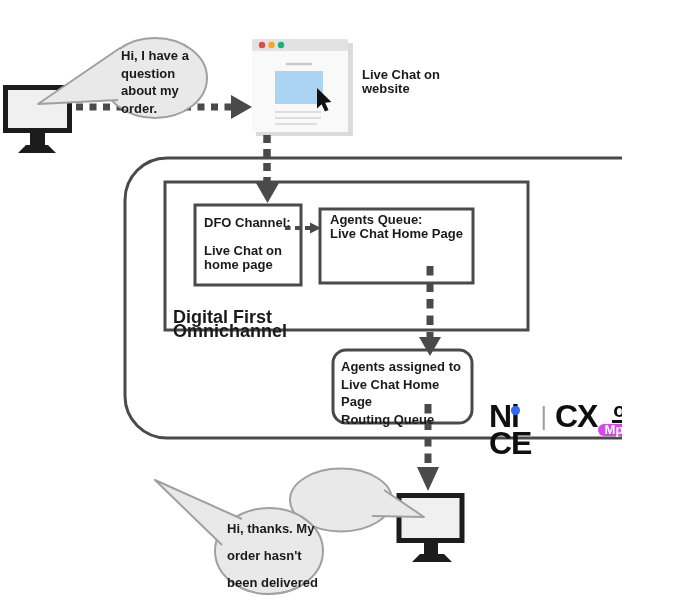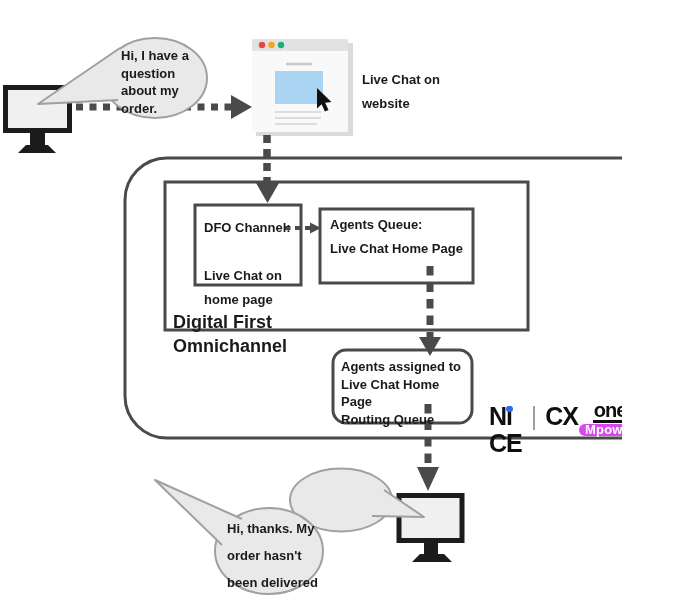--- a/index.html
+++ b/index.html
@@ -4,33 +4,33 @@
 <style>
   html,body { margin:0; padding:0; background:#ffffff; }
   .canvas {
     position:relative; width:622px; height:604px; background:#ffffff;
     overflow:hidden;
     font-family:"Liberation Sans","DejaVu Sans",sans-serif;
   }
   .canvas svg { position:absolute; left:0; top:0; z-index:1; }
   .txt {
     position:absolute; z-index:2;
-    font-weight:bold; font-size:13px; line-height:24px;
+    font-weight:bold; font-size:13px; line-height:14px;
     color:#1a1a1a; white-space:pre-line;
   }
   .txt.small-lh { line-height:17.5px; }
   .container-label { font-size:18px; }
   
   .logo {
     position:absolute; left:489px; top:403px; z-index:2;
     display:flex; align-items:flex-start;
     color:#0f0f0f;
   }
   .wordmark {
-    font-size:25px; font-weight:800; letter-spacing:-1px; line-height:27px;
+    font-size:32px; font-weight:800; letter-spacing:-1px; line-height:27px;
   }
   .i-letter { position:relative; display:inline-block; }
   .i-letter::after {            
     content:""; position:absolute; left:0.01em; top:0.10em;
     width:0.26em; height:0.26em; border-radius:50%;
     background:#2e6bf2;
   }
   .logo-divider {
     font-size:25px; font-weight:400; line-height:27px;
     color:#9aa0a6; margin:0 8px 0 9px;

